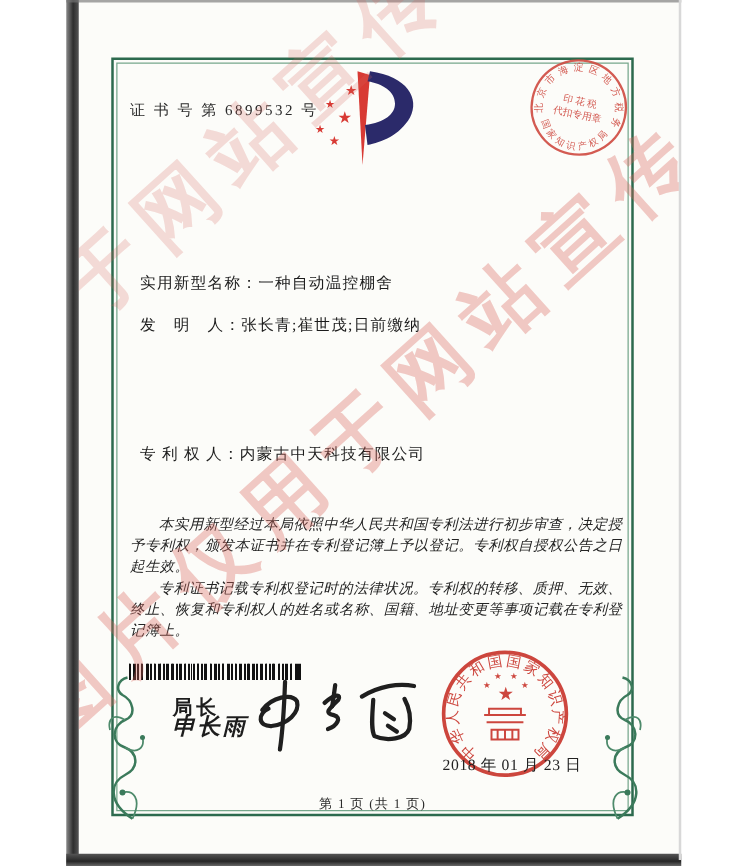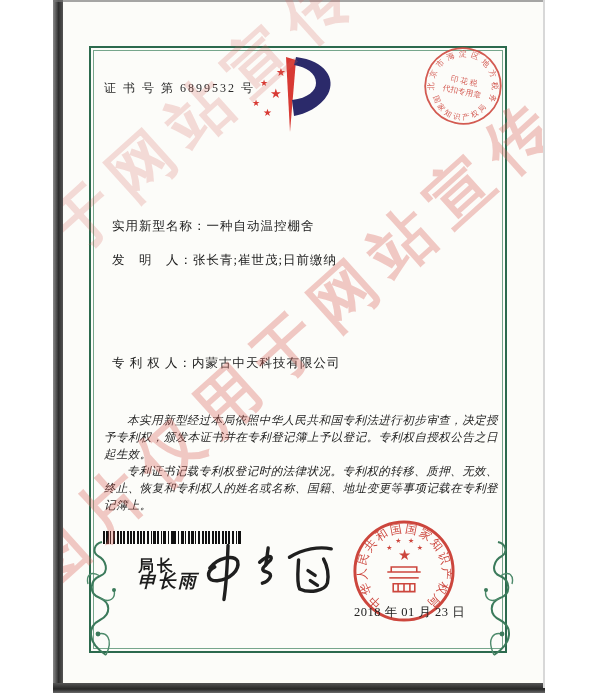--- a/index.html
+++ b/index.html
@@ -166,19 +166,20 @@
     <text font-size="9.5" fill="#cf4a41">
       <textPath href="#stampTop" textLength="151">北京市海淀区地方税务局</textPath>
     </text>
     <text font-size="9" fill="#cf4a41">
       <textPath href="#stampBottom" textLength="82">国家知识产权局</textPath>
     </text>
     <text x="50" y="47" font-size="9.5" fill="#cf4a41" text-anchor="middle">印 花 税</text>
     <text x="50" y="60" font-size="9.5" fill="#cf4a41" text-anchor="middle">代扣专用章</text>
   </svg>
 
+  <div class="abs page-footer">第 1 页 (共 1 页)</div>
 
   <div class="abs watermark-clip">
     <span class="wm wm1">本图片仅用于网站宣传</span>
     <span class="wm wm2">本图片仅用于网站宣传</span>
   </div>
 
 </div>
 
 </body></html>

